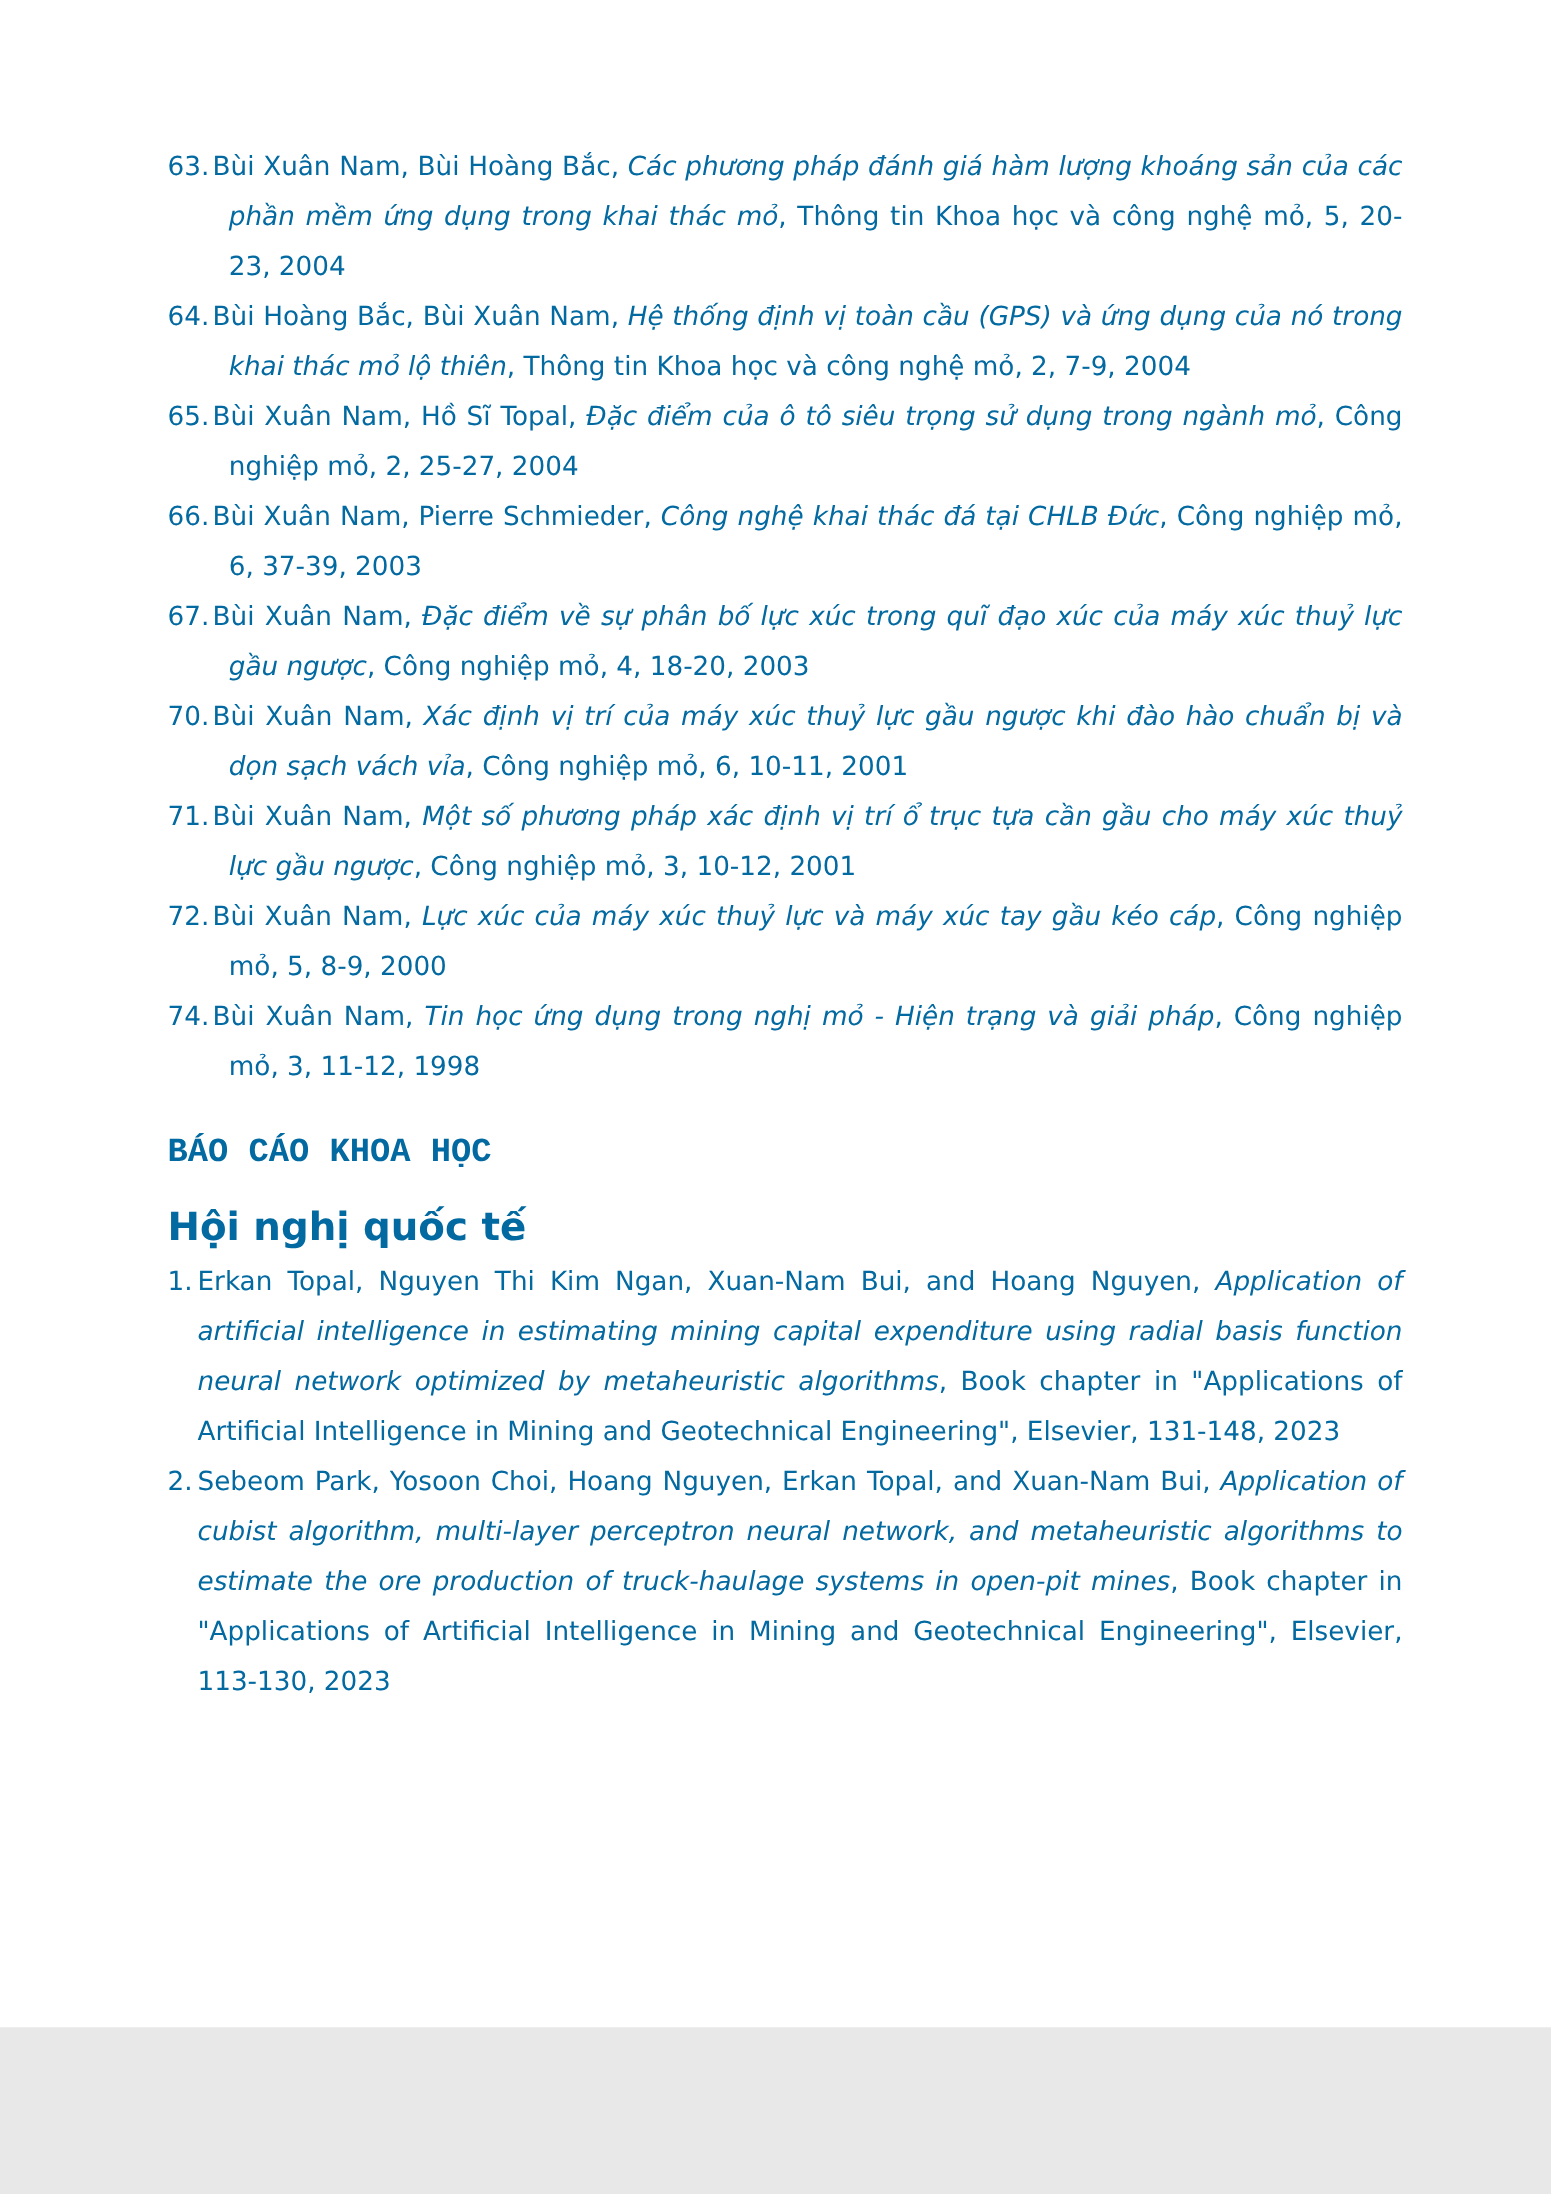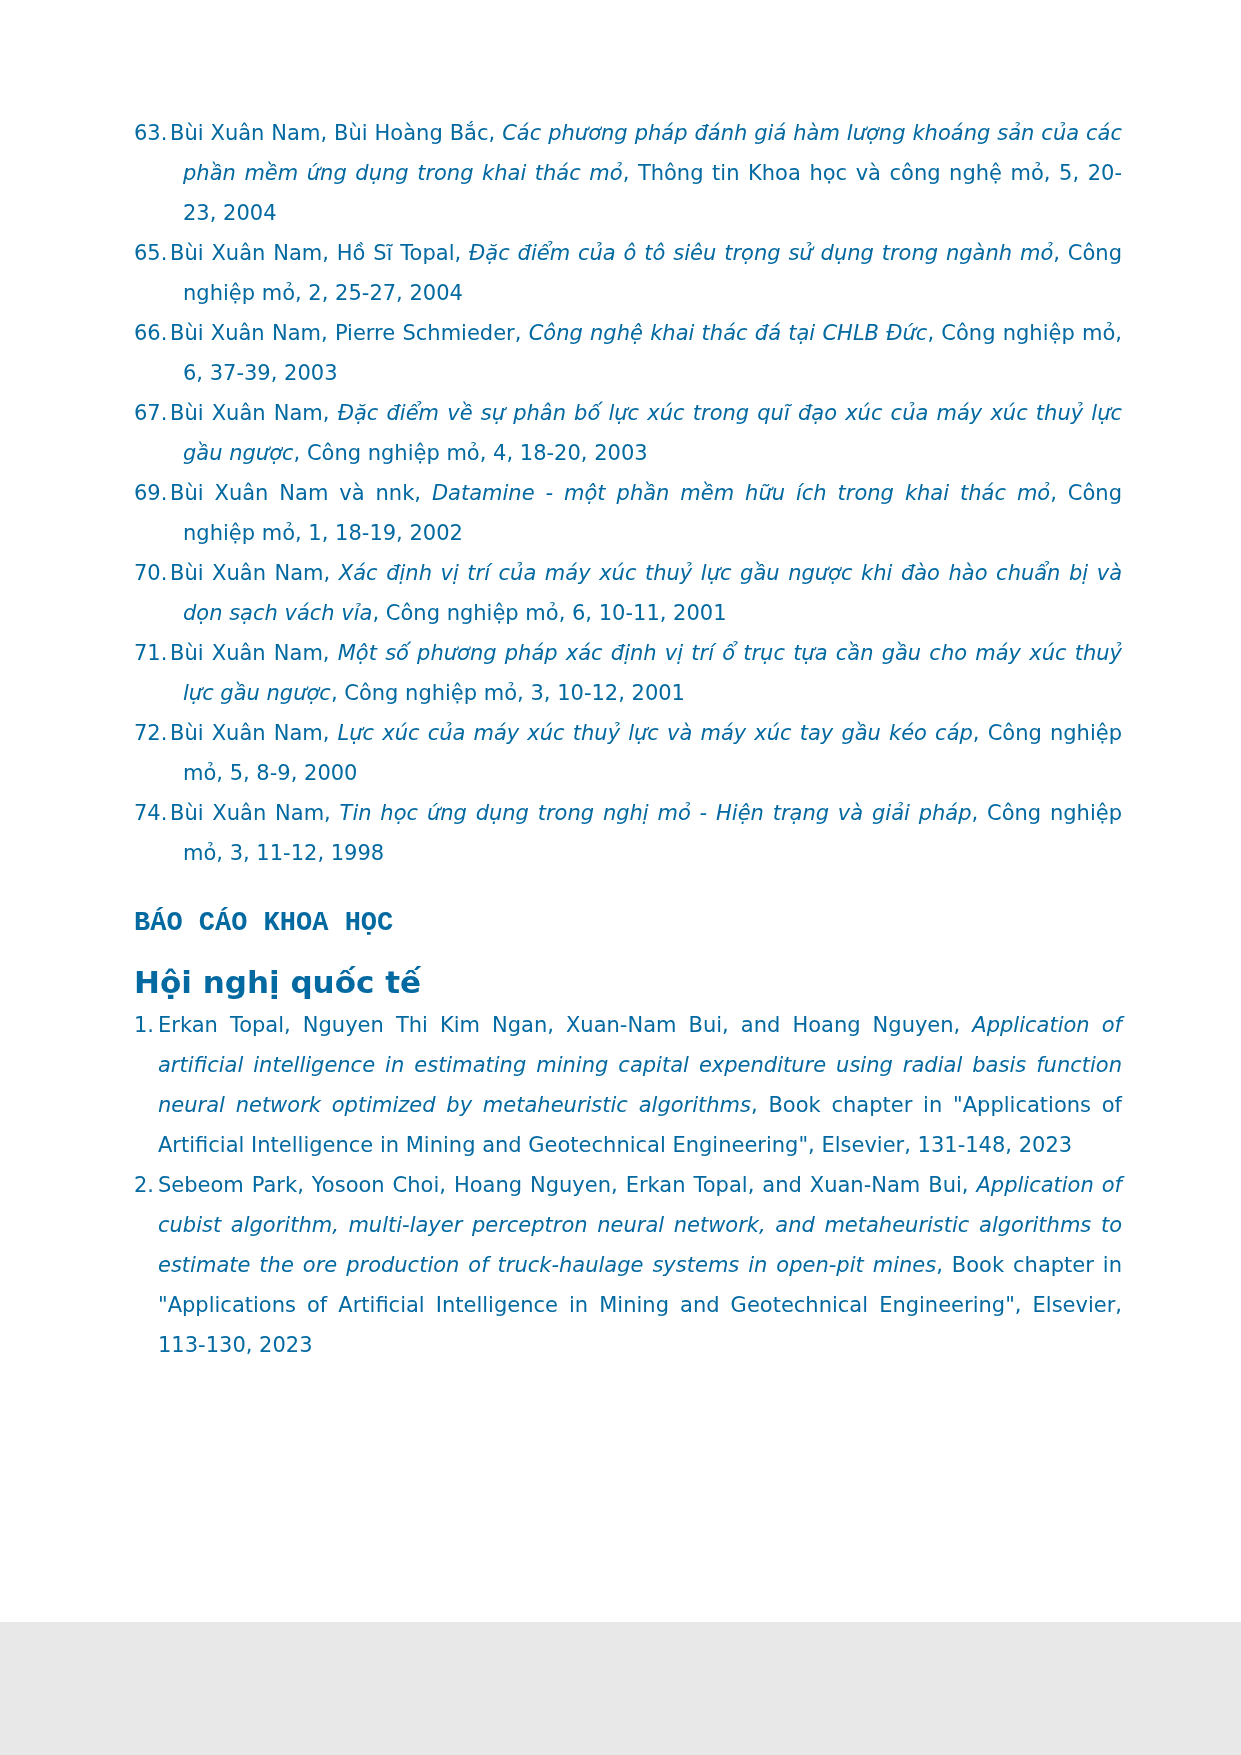--- a/index.html
+++ b/index.html
@@ -50,24 +50,24 @@
   }
 </style>
 </head>
 <body>
 
 <div class="page">
   <div class="content">
 
     <div class="reflist j">
       <div class="ref"><span class="num">63.</span><span>Bùi Xuân Nam, Bùi Hoàng Bắc, </span><span class="it">Các phương pháp đánh giá hàm lượng khoáng sản của các phần mềm ứng dụng trong khai thác mỏ</span><span>, Thông tin Khoa học và công nghệ mỏ, 5, 20-23, 2004</span></div>
+      <div class="ref"><span class="num">64.</span><span>Bùi Hoàng Bắc, Bùi Xuân Nam, </span><span class="it">Hệ thống định vị toàn cầu (GPS) và ứng dụng của nó trong khai thác mỏ lộ thiên</span><span>, Thông tin Khoa học và công nghệ mỏ, 2, 7-9, 2004</span></div>
       <div class="ref"><span class="num">65.</span><span>Bùi Xuân Nam, Hồ Sĩ Topal, </span><span class="it">Đặc điểm của ô tô siêu trọng sử dụng trong ngành mỏ</span><span>, Công nghiệp mỏ, 2, 25-27, 2004</span></div>
       <div class="ref"><span class="num">66.</span><span>Bùi Xuân Nam, Pierre Schmieder, </span><span class="it">Công nghệ khai thác đá tại CHLB Đức</span><span>, Công nghiệp mỏ, 6, 37-39, 2003</span></div>
       <div class="ref"><span class="num">67.</span><span>Bùi Xuân Nam, </span><span class="it">Đặc điểm về sự phân bố lực xúc trong quĩ đạo xúc của máy xúc thuỷ lực gầu ngược</span><span>, Công nghiệp mỏ, 4, 18-20, 2003</span></div>
-      <div class="ref"><span class="num">69.</span><span>Bùi Xuân Nam và nnk, </span><span class="it">Datamine - một phần mềm hữu ích trong khai thác mỏ</span><span>, Công nghiệp mỏ, 1, 18-19, 2002</span></div>
       <div class="ref"><span class="num">70.</span><span>Bùi Xuân Nam, </span><span class="it">Xác định vị trí của máy xúc thuỷ lực gầu ngược khi đào hào chuẩn bị và dọn sạch vách vỉa</span><span>, Công nghiệp mỏ, 6, 10-11, 2001</span></div>
       <div class="ref"><span class="num">71.</span><span>Bùi Xuân Nam, </span><span class="it">Một số phương pháp xác định vị trí ổ trục tựa cần gầu cho máy xúc thuỷ lực gầu ngược</span><span>, Công nghiệp mỏ, 3, 10-12, 2001</span></div>
       <div class="ref"><span class="num">72.</span><span>Bùi Xuân Nam, </span><span class="it">Lực xúc của máy xúc thuỷ lực và máy xúc tay gầu kéo cáp</span><span>, Công nghiệp mỏ, 5, 8-9, 2000</span></div>
       <div class="ref"><span class="num">74.</span><span>Bùi Xuân Nam, </span><span class="it">Tin học ứng dụng trong nghị mỏ - Hiện trạng và giải pháp</span><span>, Công nghiệp mỏ, 3, 11-12, 1998</span></div>
     </div>
 
     <div class="section-heading">BÁO CÁO KHOA HỌC</div>
     <div class="subsection-heading">Hội nghị quốc tế</div>
 
     <div class="reflist c">

